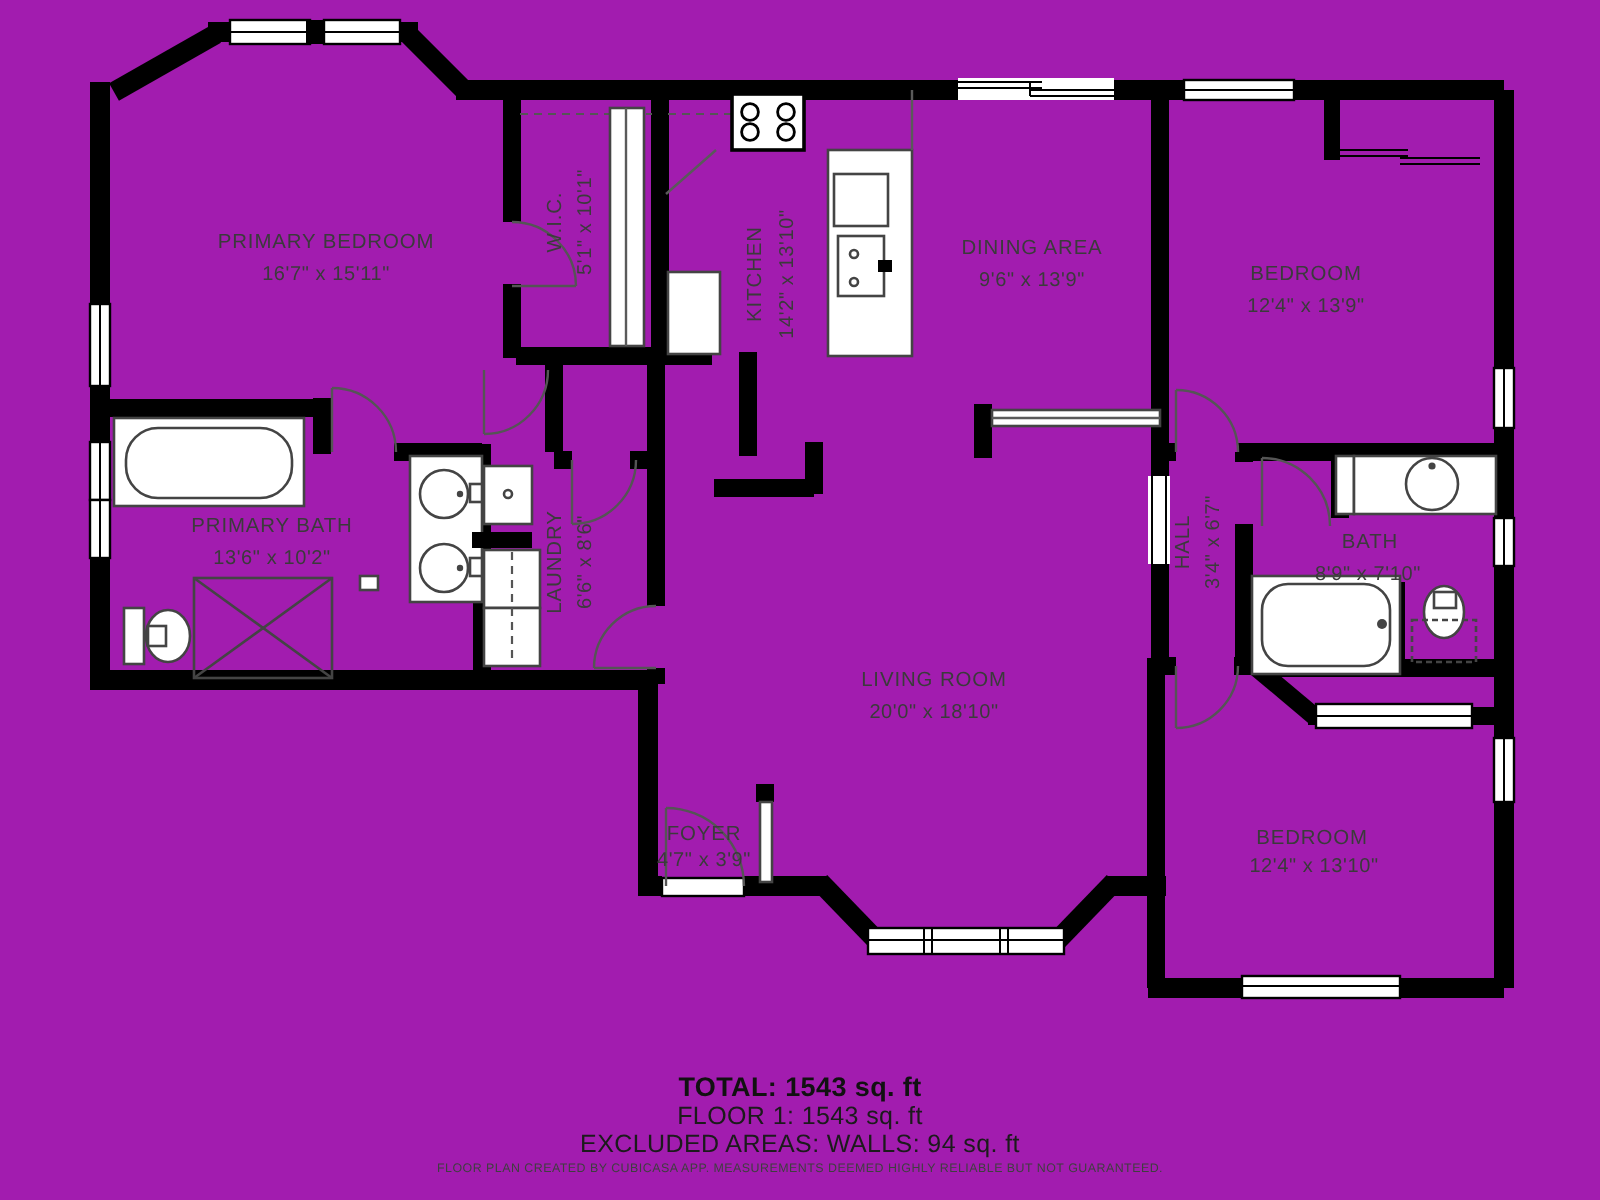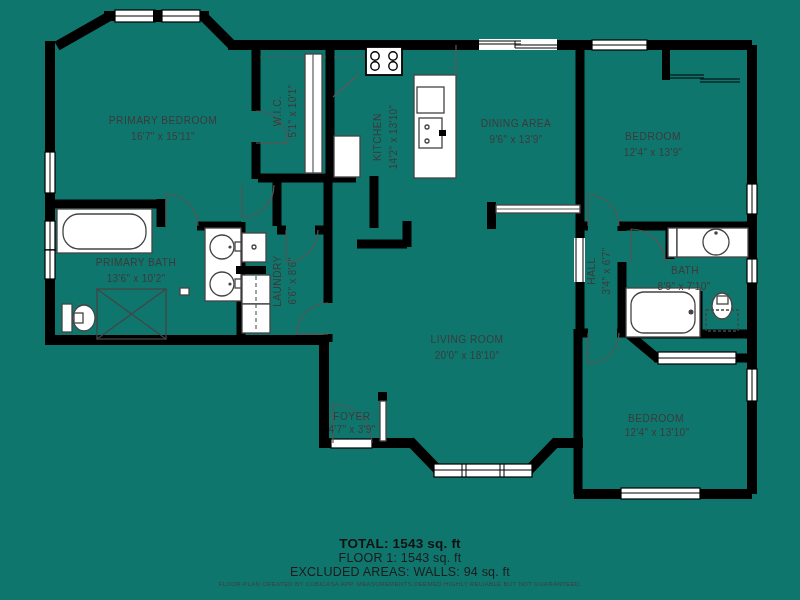--- a/index.html
+++ b/index.html
@@ -1,16 +1,16 @@
 <!DOCTYPE html>
 <html><head>
 <meta charset="utf-8">
 <style>
   html,body{margin:0;padding:0;background:#fff;}
-  .stage{position:relative;width:800px;height:600px;background:#0f766e;overflow:hidden;
+  .stage{position:relative;width:800px;height:600px;background:#a21caf;overflow:hidden;
          font-family:"Liberation Sans", sans-serif;}
   svg{position:absolute;left:0;top:0;}
   .room-label{font-size:10.2px;letter-spacing:.45px;fill:#3b3b3b;}
   .room-dims{font-size:10px;letter-spacing:.3px;fill:#3b3b3b;}
   .sum-total{font-size:13.5px;font-weight:bold;letter-spacing:.2px;fill:#111;}
   .sum-line{font-size:12.5px;letter-spacing:.2px;fill:#1b1b1b;}
   .sum-disc{font-size:6.2px;letter-spacing:.25px;fill:#3f3f3f;}
   .wall{stroke:#000;fill:none;}
   .w10{stroke-width:10;}
   .w9{stroke-width:9;}

